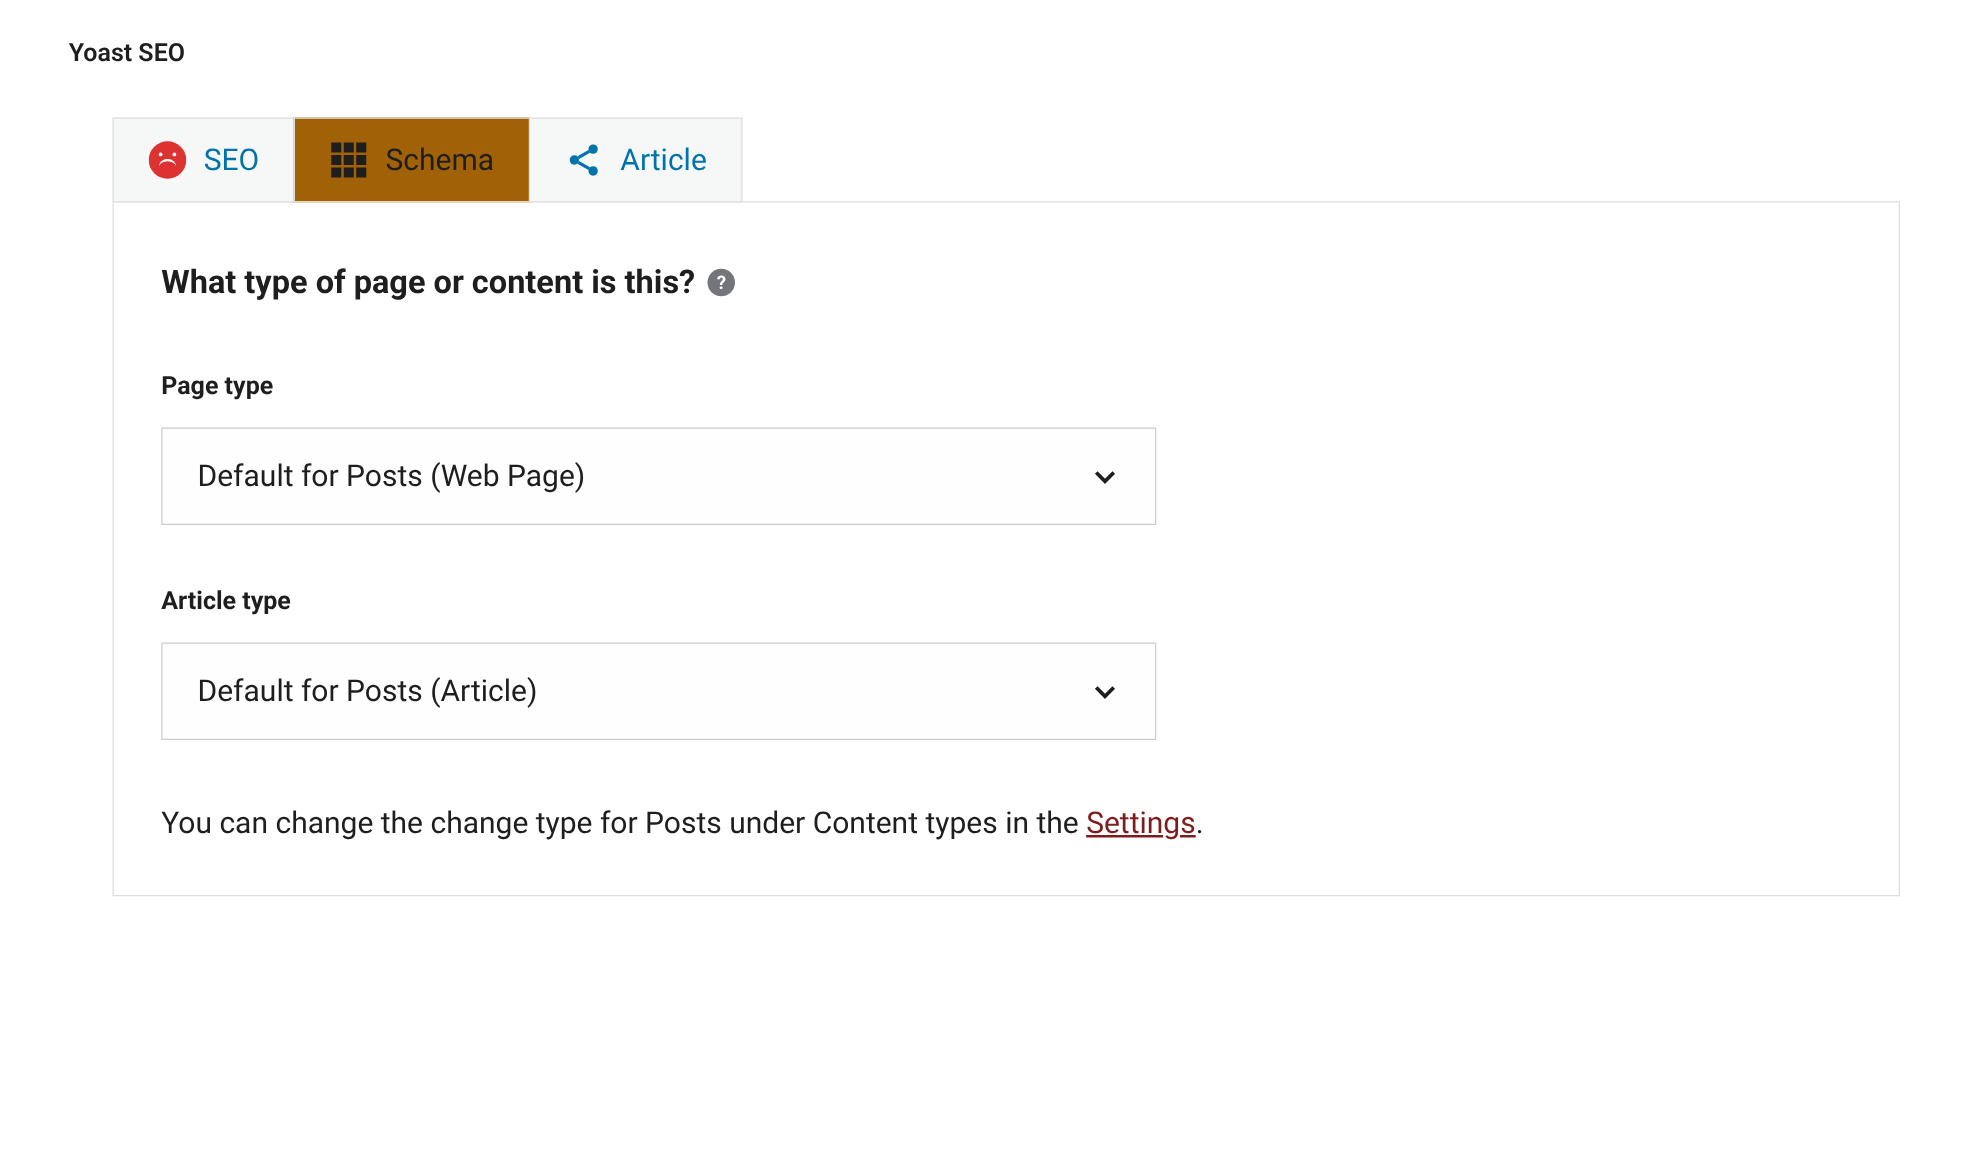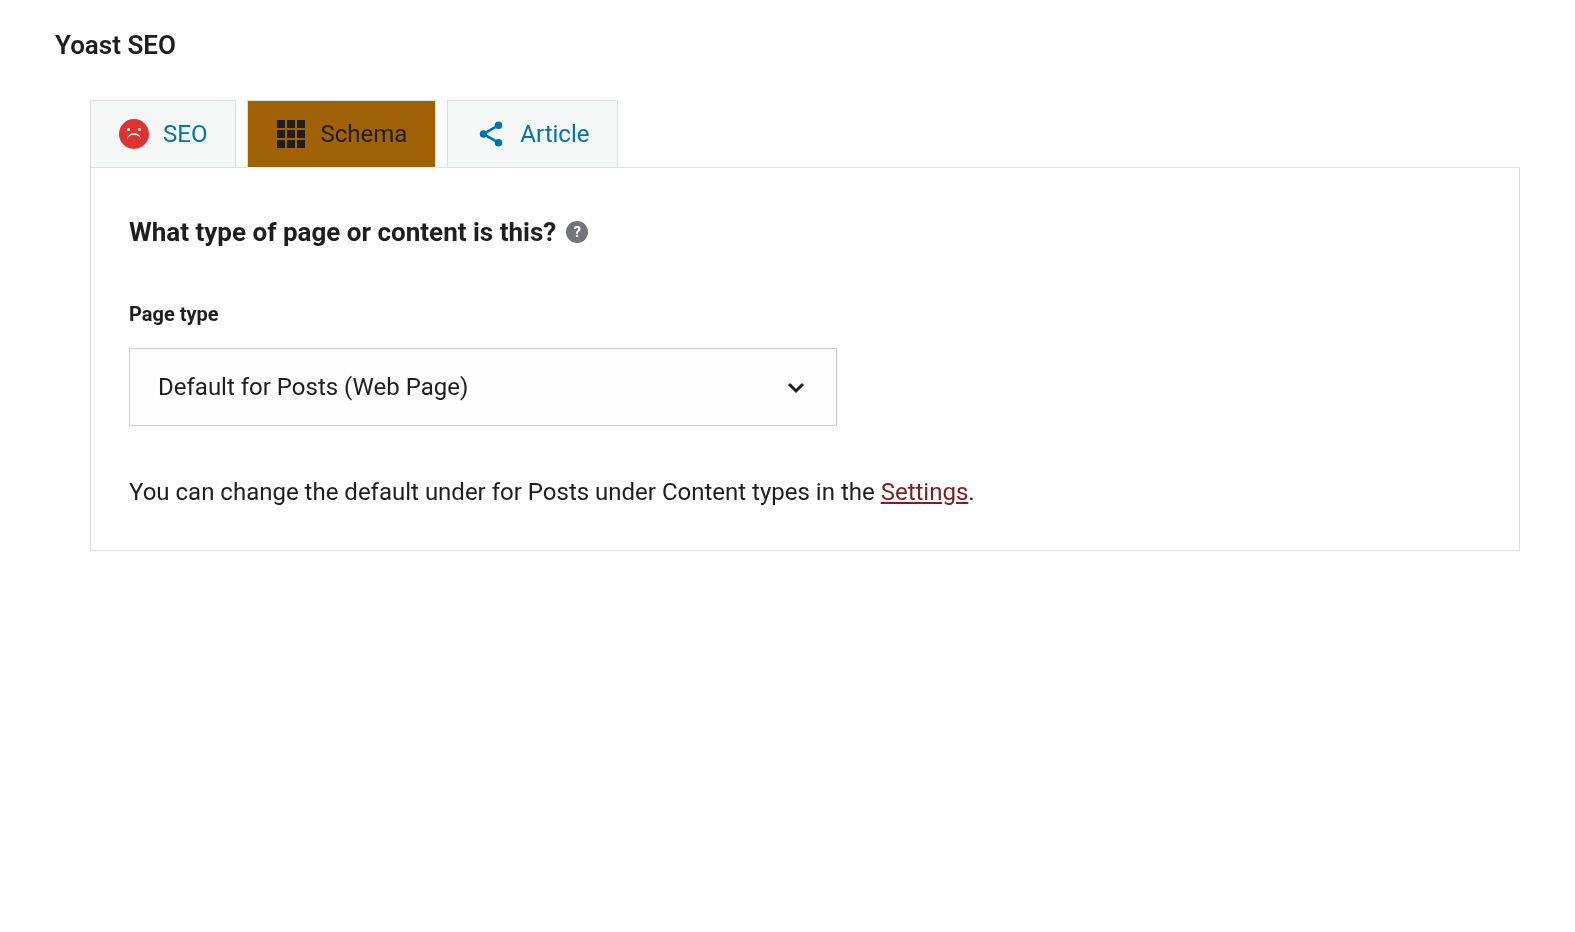--- a/index.html
+++ b/index.html
@@ -3,31 +3,31 @@
   <meta charset="utf-8">
   <style>
     * { box-sizing: border-box; margin: 0; padding: 0; }
     body {
       font-family: -apple-system, BlinkMacSystemFont, "Segoe UI", Roboto, Oxygen, sans-serif;
       background: #fff;
       color: #1e1e1e;
       padding: 30px 55px;
     }
     .panel-title {
-      font-size: 26px;
+      font-size: 20px;
       font-weight: 600;
       color: #1e1e1e;
       margin-bottom: 40px;
     }
     .metabox {
       margin-left: 35px;
     }
     .tabs {
       display: flex;
-      gap: 12px;
+      gap: 0;
     }
     .tab {
       display: flex;
       align-items: center;
       gap: 14px;
       padding: 18px 28px;
       border: 1px solid #ddd;
       background: #f6f7f7;
       cursor: pointer;
       font-size: 24px;
@@ -126,21 +126,21 @@
     }
     .field-group { margin-bottom: 48px; }
     .field-label {
       font-size: 20px;
       font-weight: 700;
       color: #1e1e1e;
       margin-bottom: 22px;
       display: block;
     }
     .select-box {
-      width: 708px;
+      width: 796px;
       max-width: 100%;
       border: 1px solid #ccc;
       background: #fefefe;
       padding: 24px 28px;
       font-size: 24px;
       color: #1e1e1e;
       display: flex;
       align-items: center;
       justify-content: space-between;
       cursor: pointer;
@@ -211,19 +211,28 @@
     <div class="field-group">
       <label class="field-label">Page type</label>
       <div class="select-box">
         <span>Default for Posts (Web Page)</span>
         <svg class="chevron-down" viewBox="0 0 24 24" fill="none" stroke="#1e1e1e" stroke-width="3">
             <polyline points="5 9 12 16 19 9"></polyline>
           </svg>
       </div>
     </div>
 
+    <div class="field-group">
+      <label class="field-label">Article type</label>
+      <div class="select-box">
+        <span>Default for Posts (Article)</span>
+        <svg class="chevron-down" viewBox="0 0 24 24" fill="none" stroke="#1e1e1e" stroke-width="3">
+            <polyline points="5 9 12 16 19 9"></polyline>
+          </svg>
+      </div>
+    </div>
 
     <p class="note">
-      <span>You can change the default under for Posts under Content types in the </span><a href="#">Settings</a><span>.</span>
+      <span>You can change the change type for Posts under Content types in the </span><a href="#">Settings</a><span>.</span>
     </p>
   </div>
 
 </div>
 
 </body></html>

